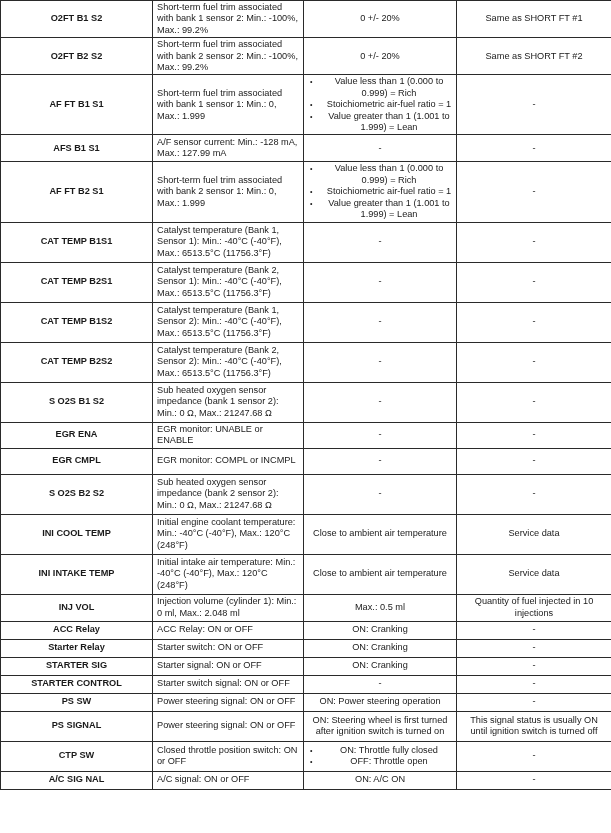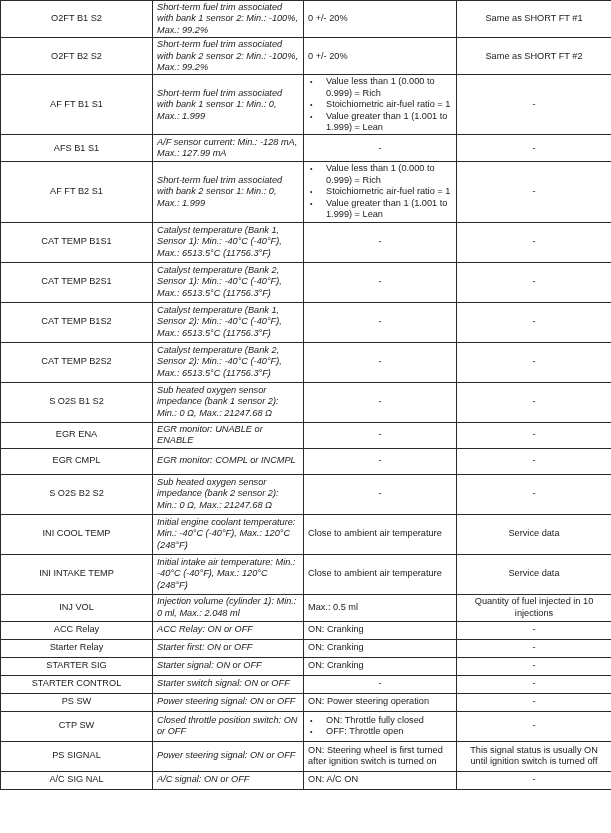--- a/index.html
+++ b/index.html
@@ -15,23 +15,23 @@
   }
   col.c1 { width: 152px; }
   col.c2 { width: 151px; }
   col.c3 { width: 153px; }
   col.c4 { width: 155px; }
   td {
     border: 1px solid #2a2a2a;
     padding: 1px 4px 1px 4px;
     vertical-align: middle;
   }
-  td.name { text-align: center; }
-  td.desc { text-align: left; font-style: italic; }
-  td.cond { text-align: left; }
+  td.name { text-align: center; font-weight: bold; }
+  td.desc { text-align: left; }
+  td.cond { text-align: center; }
   td.cond.dash, td.note.dash { text-align: center; }
   td.note { text-align: center; }
   ul.bul { list-style: none; margin: 0; padding: 0; }
   ul.bul li { position: relative; padding-left: 18px; }
   ul.bul li::before {
     content: "\2022"; position: absolute; left: 2px; top: 0; font-size: 7px;
   }
 </style>
 </head>
 <body>
@@ -153,59 +153,59 @@
     <td class="note">Quantity of fuel injected in 10 injections</td>
   </tr>
       <tr style="height: 18px; margin-top: 39px;">
     <td class="name">ACC Relay</td>
     <td class="desc">ACC Relay: ON or OFF</td>
     <td class="cond">ON: Cranking</td>
     <td class="note dash">-</td>
   </tr>
       <tr style="height: 18px; margin-left: 48px;">
     <td class="name">Starter Relay</td>
-    <td class="desc">Starter first: ON or OFF</td>
+    <td class="desc">Starter switch: ON or OFF</td>
     <td class="cond">ON: Cranking</td>
     <td class="note dash">-</td>
   </tr>
       <tr style="height: 18px;">
     <td class="name">STARTER SIG</td>
     <td class="desc">Starter signal: ON or OFF</td>
     <td class="cond">ON: Cranking</td>
     <td class="note dash">-</td>
   </tr>
       <tr style="height: 18px;">
     <td class="name">STARTER CONTROL</td>
     <td class="desc">Starter switch signal: ON or OFF</td>
     <td class="cond dash">-</td>
     <td class="note dash">-</td>
   </tr>
       <tr style="height: 18px;">
     <td class="name">PS SW</td>
     <td class="desc">Power steering signal: ON or OFF</td>
     <td class="cond">ON: Power steering operation</td>
     <td class="note dash">-</td>
+  </tr>
+      <tr style="height: 30px;">
+    <td class="name">PS SIGNAL</td>
+    <td class="desc">Power steering signal: ON or OFF</td>
+    <td class="cond">ON: Steering wheel is first turned after ignition switch is turned on</td>
+    <td class="note">This signal status is usually ON until ignition switch is turned off</td>
   </tr>
       <tr style="height: 30px;">
     <td class="name">CTP SW</td>
     <td class="desc">Closed throttle position switch: ON or OFF</td>
     <td class="cond">
           <ul class="bul">
             <li>ON: Throttle fully closed</li>
             <li>OFF: Throttle open</li>
           </ul>
         </td>
     <td class="note dash">-</td>
   </tr>
-      <tr style="height: 30px;">
-    <td class="name">PS SIGNAL</td>
-    <td class="desc">Power steering signal: ON or OFF</td>
-    <td class="cond">ON: Steering wheel is first turned after ignition switch is turned on</td>
-    <td class="note">This signal status is usually ON until ignition switch is turned off</td>
-  </tr>
       <tr style="height: 18px;">
     <td class="name">A/C SIG NAL</td>
     <td class="desc">A/C signal: ON or OFF</td>
     <td class="cond">ON: A/C ON</td>
     <td class="note dash">-</td>
   </tr>
     </tbody>
 </table>
 
 </body></html>

